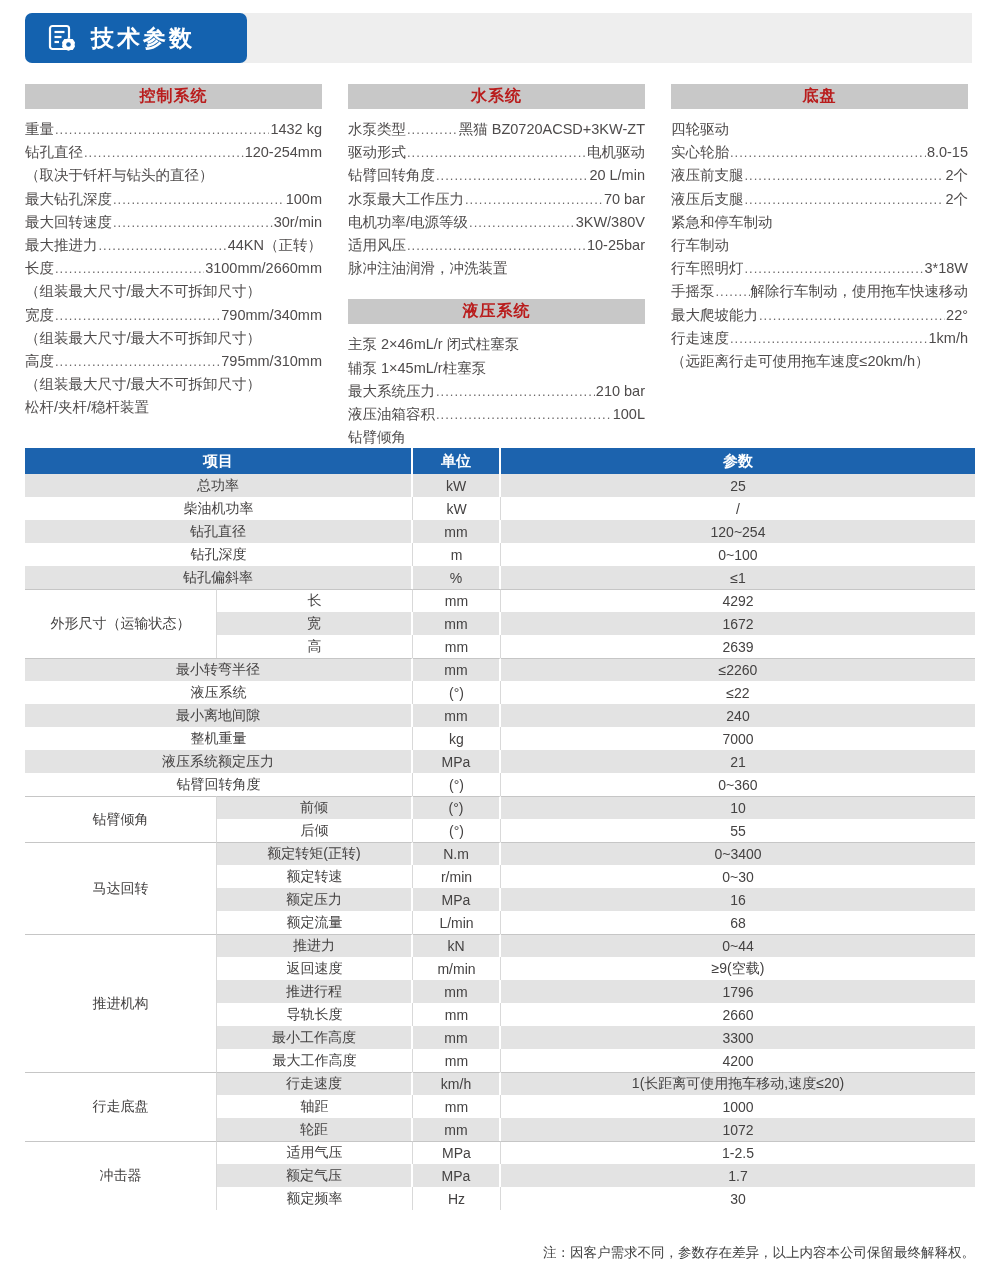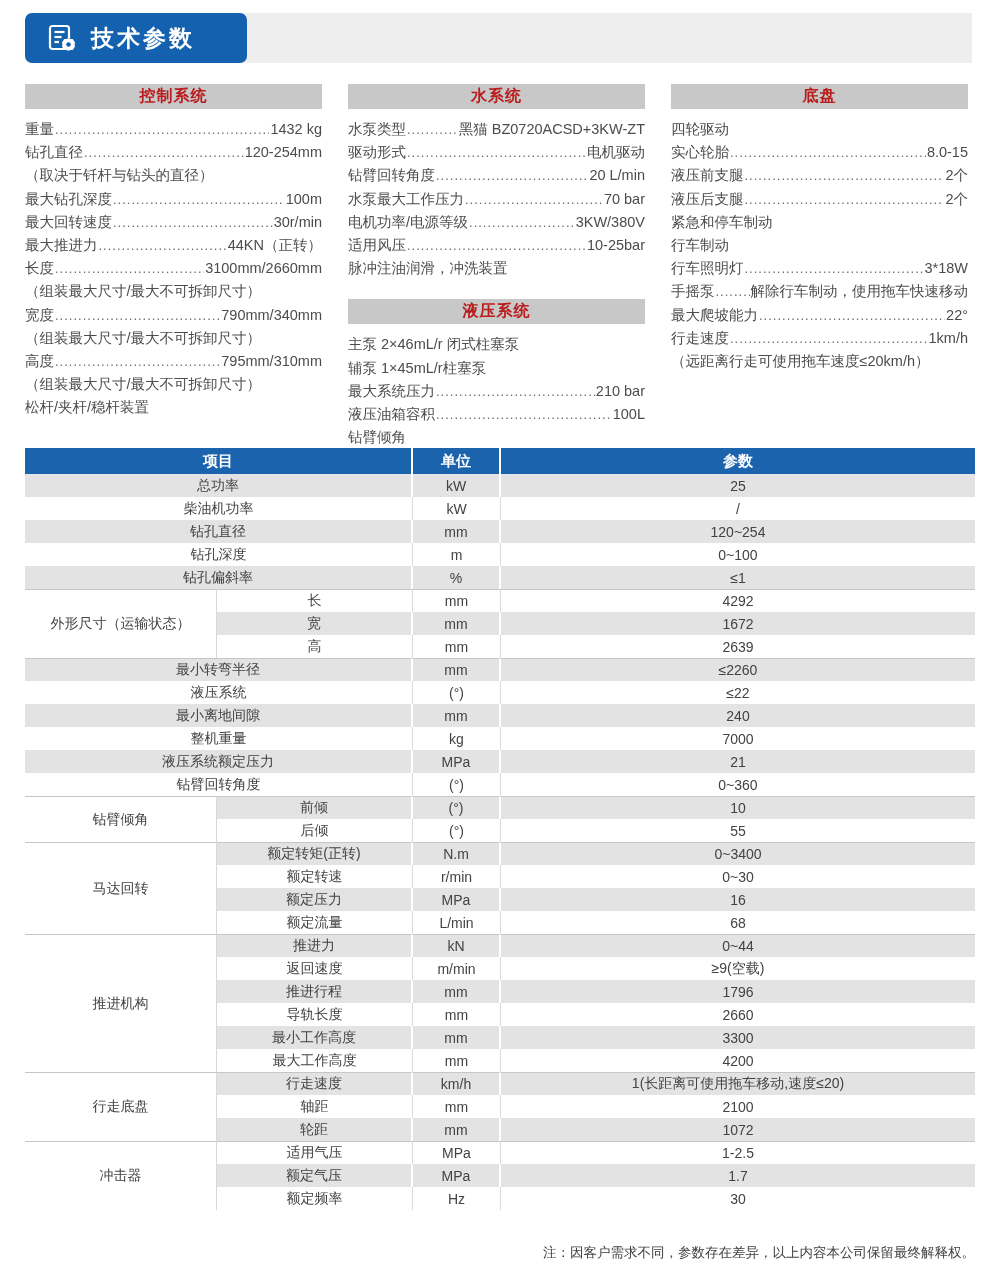--- a/index.html
+++ b/index.html
@@ -372,21 +372,21 @@
       </tr>
       <tr class="gray gborder">
         <td class="groupcell" rowspan="3">行走底盘</td>
         <td>行走速度</td>
         <td>km/h</td>
         <td>1(长距离可使用拖车移动,速度≤20)</td>
       </tr>
       <tr class="white">
         <td>轴距</td>
         <td>mm</td>
-        <td>2100</td>
+        <td>1000</td>
       </tr>
       <tr class="gray">
         <td>轮距</td>
         <td>mm</td>
         <td>1072</td>
       </tr>
       <tr class="white gborder">
         <td class="groupcell" rowspan="3">冲击器</td>
         <td>适用气压</td>
         <td>MPa</td>

